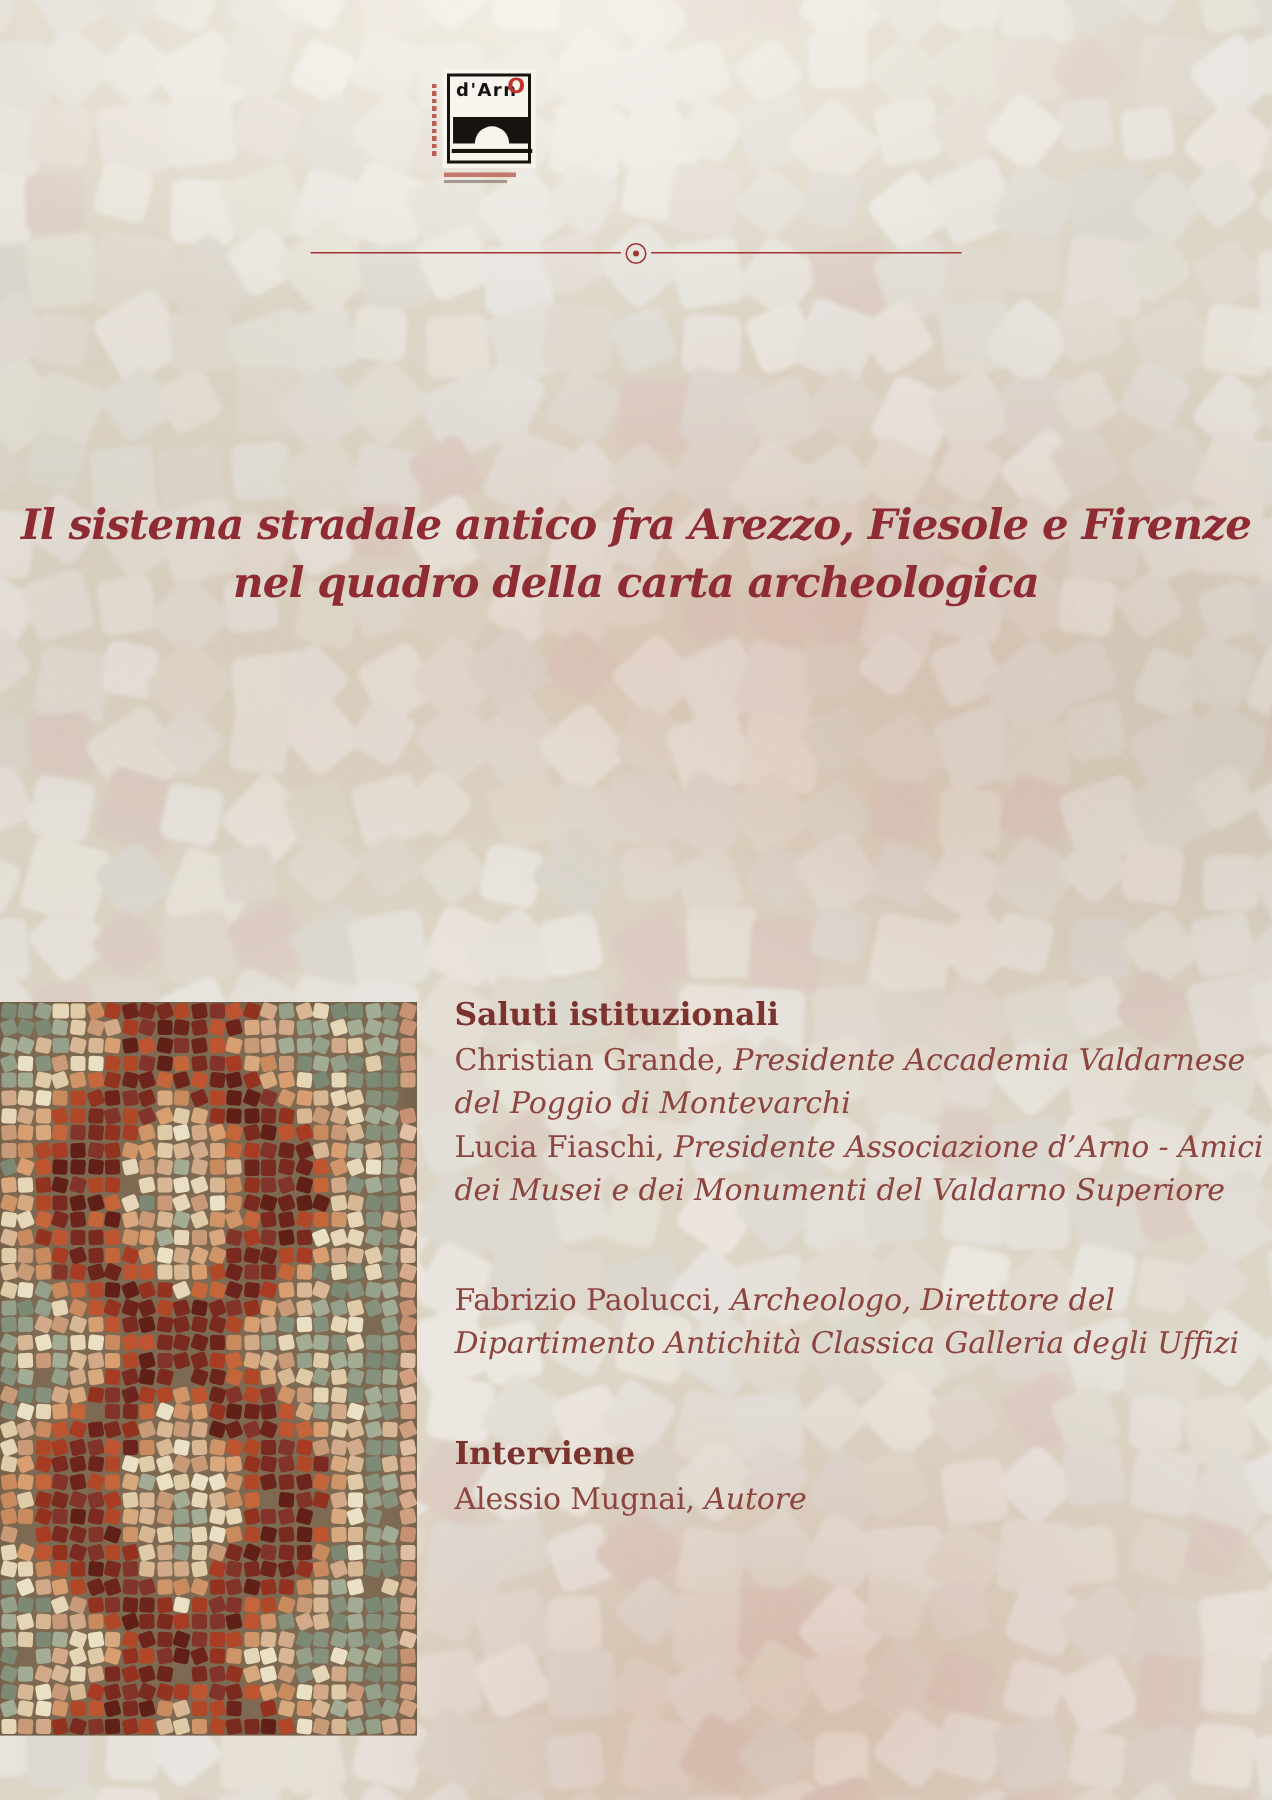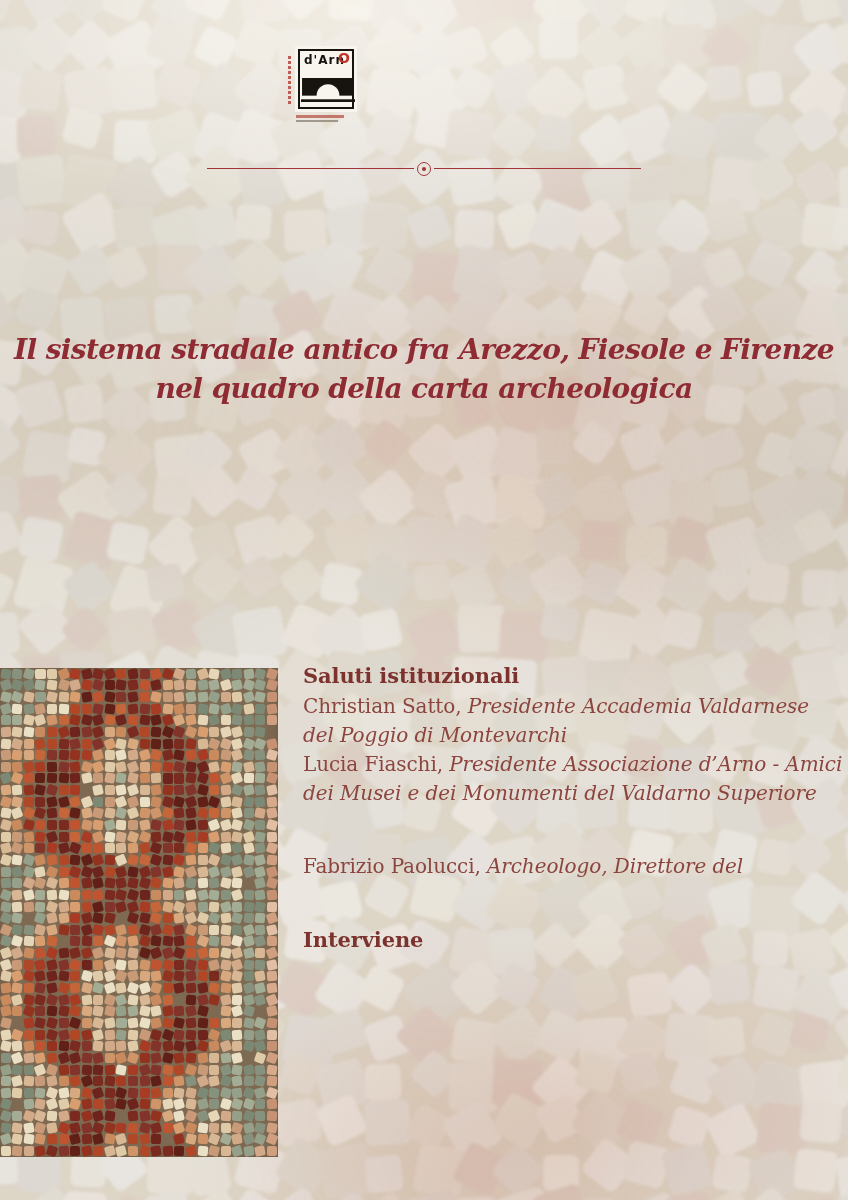--- a/index.html
+++ b/index.html
@@ -1695,26 +1695,28 @@
       <div class="pt" style="left: 220.7px; top: 478px; width: 10.2px; height: 10.2px; transform: rotate(1deg); background: rgb(216, 184, 148);"></div>
       <div class="pt" style="left: 232.3px; top: 478px; width: 10.2px; height: 10.2px; transform: rotate(-17deg); background: rgb(149, 160, 139);"></div>
       <div class="pt" style="left: 243.8px; top: 478px; width: 10.2px; height: 10.2px; transform: rotate(-8deg); background: rgb(149, 160, 139);"></div>
       <div class="pt" style="left: 255.4px; top: 478px; width: 10.2px; height: 10.2px; transform: rotate(-11deg); background: rgb(210, 170, 137);"></div>
       <div class="pt" style="left: 267px; top: 478px; width: 10.2px; height: 10.2px; transform: rotate(0deg); background: rgb(207, 159, 128);"></div>
     </div>
 
   <div class="program" id="program">
       <div class="prog-section">
         <div class="prog-heading">Saluti istituzionali</div>
-        <div class="prog-line"><span>Christian Satto, </span><span class="it">Presidente Accademia Valdarnese</span></div>
+        <div class="prog-line"><span>Christian Grande, </span><span class="it">Presidente Accademia Valdarnese</span></div>
         <div class="prog-line"><span class="it">del Poggio di Montevarchi</span></div>
         <div class="prog-line"><span>Lucia Fiaschi, </span><span class="it">Presidente Associazione d’Arno - Amici</span></div>
         <div class="prog-line"><span class="it">dei Musei e dei Monumenti del Valdarno Superiore</span></div>
       </div>
       <div class="prog-section">
         <div class="prog-line"><span>Fabrizio Paolucci, </span><span class="it">Archeologo, Direttore del</span></div>
+        <div class="prog-line"><span class="it">Dipartimento Antichità Classica Galleria degli Uffizi</span></div>
       </div>
       <div class="prog-section">
         <div class="prog-heading">Interviene</div>
+        <div class="prog-line"><span>Alessio Mugnai, </span><span class="it">Autore</span></div>
       </div>
     </div>
 
 </div>
 
 </body></html>

